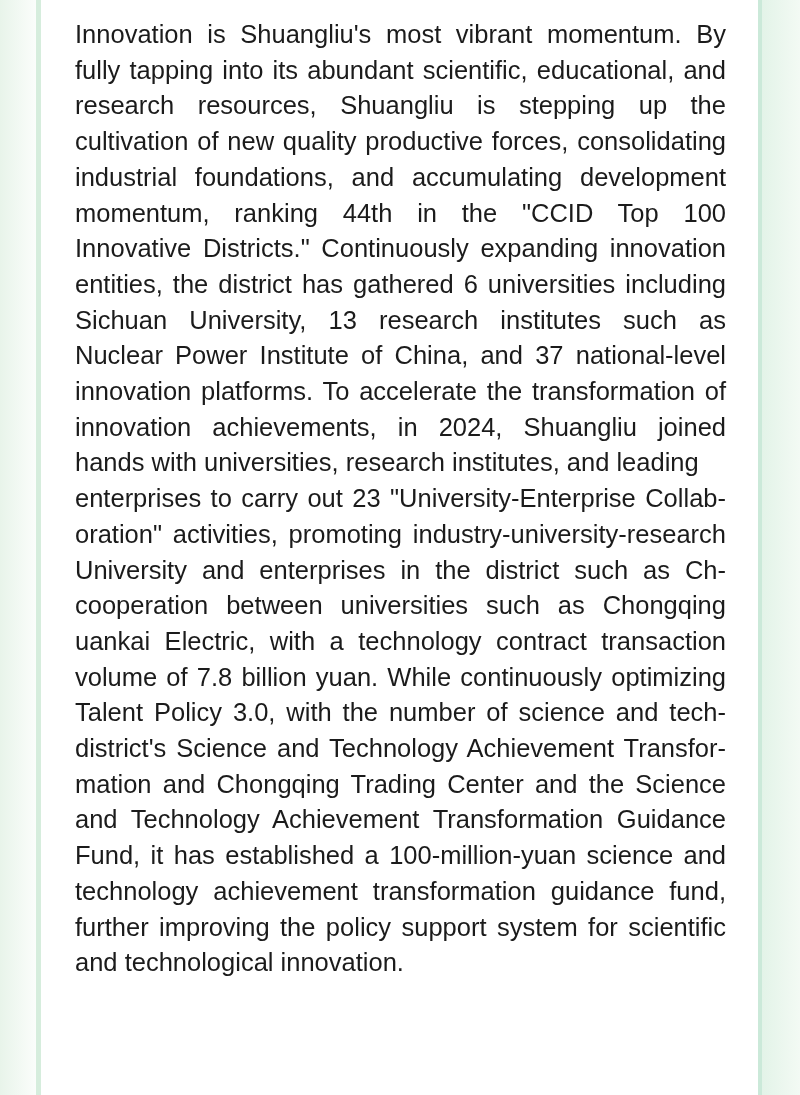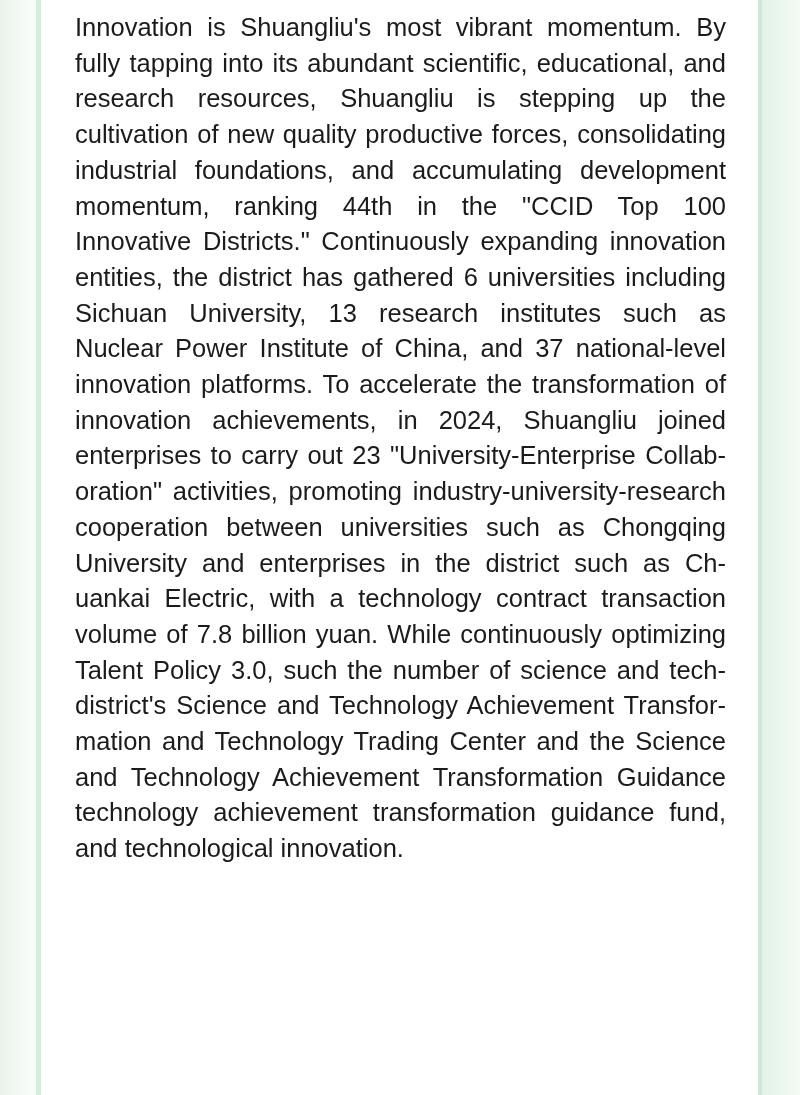--- a/index.html
+++ b/index.html
@@ -26,21 +26,21 @@
     flex: 0 0 auto;
   }
   .rail-left-edge {
     width: 5px;
     height: 100%;
     background: var(--rail-edge-left);
     flex: 0 0 auto;
   }
   .content {
     flex: 1 1 auto;
-    padding: 10px 32px 0 34px;
+    padding: 17px 32px 0 34px;
     background: #ffffff;
     box-sizing: border-box;
     min-width: 0;
   }
   .article {
     width: 651px;
   }
   .ln {
     font-size: 25.5px;
     line-height: 35.7px;
@@ -80,29 +80,32 @@
         <div class="ln">research resources, Shuangliu is stepping up the</div>
         <div class="ln">cultivation of new quality productive forces, consolidating</div>
         <div class="ln">industrial foundations, and accumulating development</div>
         <div class="ln">momentum, ranking 44th in the "CCID Top 100</div>
         <div class="ln">Innovative Districts." Continuously expanding innovation</div>
         <div class="ln">entities, the district has gathered 6 universities including</div>
         <div class="ln">Sichuan University, 13 research institutes such as</div>
         <div class="ln">Nuclear Power Institute of China, and 37 national-level</div>
         <div class="ln">innovation platforms. To accelerate the transformation of</div>
         <div class="ln">innovation achievements, in 2024, Shuangliu joined</div>
+        <div class="ln short">hands with universities, research institutes, and leading</div>
         <div class="ln">enterprises to carry out 23 "University-Enterprise Collab-</div>
         <div class="ln">oration" activities, promoting industry-university-research</div>
+        <div class="ln">University and enterprises in the district such as Ch-</div>
         <div class="ln">cooperation between universities such as Chongqing</div>
-        <div class="ln">University and enterprises in the district such as Ch-</div>
         <div class="ln">uankai Electric, with a technology contract transaction</div>
         <div class="ln">volume of 7.8 billion yuan. While continuously optimizing</div>
-        <div class="ln">Talent Policy 3.0, such the number of science and tech-</div>
+        <div class="ln">Talent Policy 3.0, with the number of science and tech-</div>
         <div class="ln">district's Science and Technology Achievement Transfor-</div>
-        <div class="ln">mation and Technology Trading Center and the Science</div>
+        <div class="ln">mation and Chongqing Trading Center and the Science</div>
         <div class="ln">and Technology Achievement Transformation Guidance</div>
+        <div class="ln">Fund, it has established a 100-million-yuan science and</div>
         <div class="ln">technology achievement transformation guidance fund,</div>
+        <div class="ln">further improving the policy support system for scientific</div>
         <div class="ln short">and technological innovation.</div>
       </div>
   </div>
   <div class="rail-right-edge"></div>
   <div class="rail-right"></div>
 </div>
 
 </body></html>

